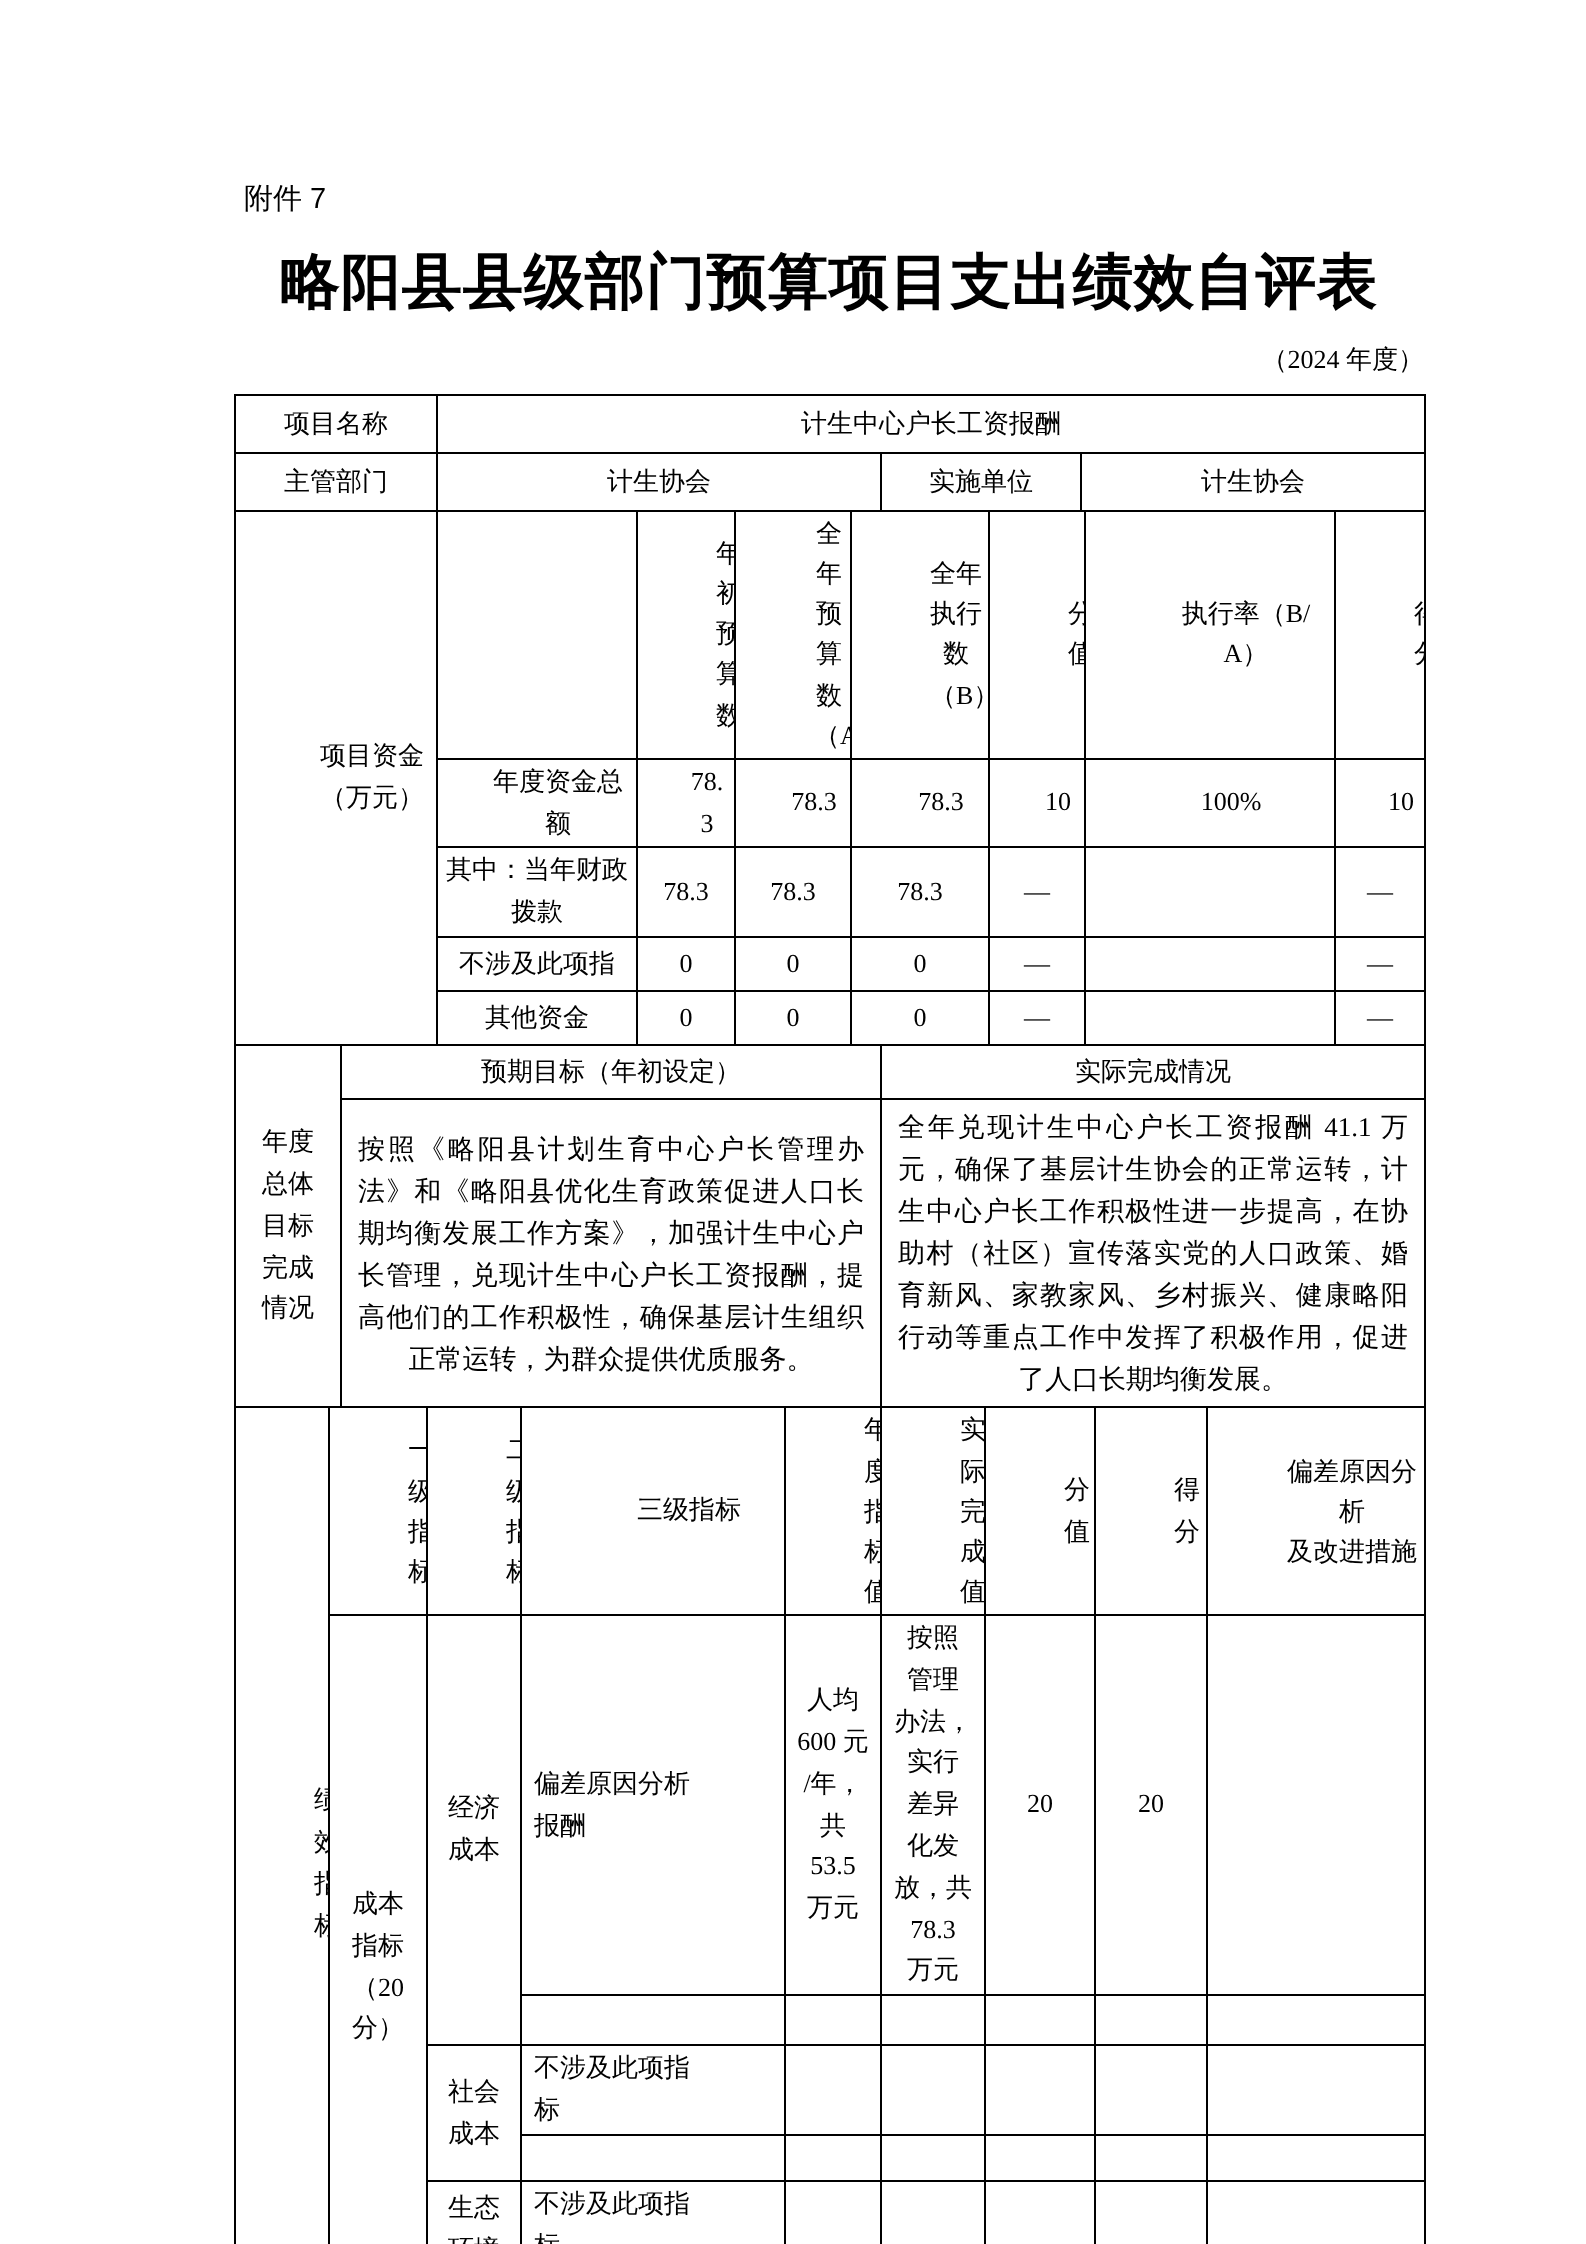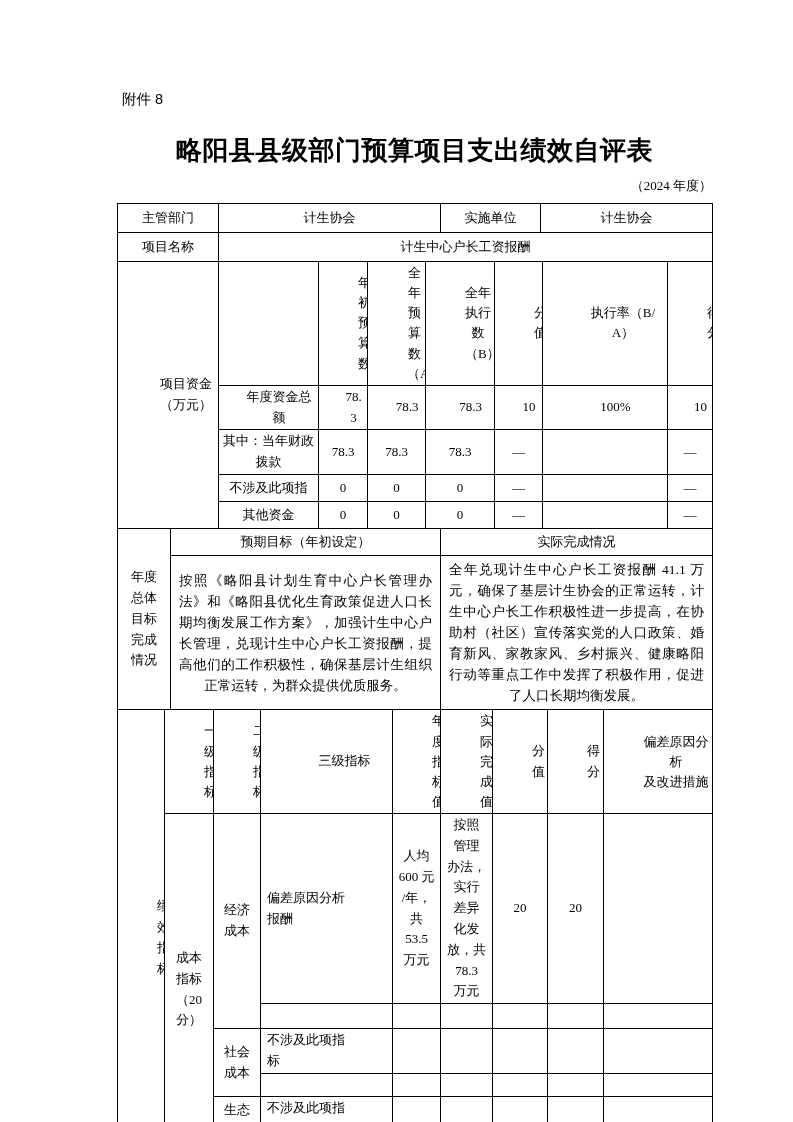--- a/index.html
+++ b/index.html
@@ -6,21 +6,21 @@
   body {
     width:793px; height:1122px; background:#ffffff; color:#000;
     font-family:"Liberation Serif","DejaVu Serif",serif;
   }
   .content { margin-left:117px; width:595px; }
   .attachment {
     padding-top:90px; padding-left:5px; font-size:14.5px;
     font-family:"Liberation Sans","DejaVu Sans",sans-serif;
   }
   .title {
-    margin-top:24px; text-align:center; font-size:26px; font-weight:bold;
+    margin-top:12px; text-align:center; font-size:30px; font-weight:bold;
     letter-spacing:0.5px;
   }
   .subtitle { margin-top:9px; text-align:right; font-size:13px; }
   table {
     border-collapse:collapse; table-layout:fixed; width:595px; margin-top:-1px;
   }
   table.first { margin-top:8px; }
   td {
     border:1px solid #000; text-align:center; vertical-align:middle;
     font-size:13px; line-height:1.6; padding:1px 3px; overflow:hidden;
@@ -37,41 +37,41 @@
   .h42 td{height:40px;} .h26 td{height:24px;} .h148{height:146px;}
   .h188 td{height:186px;} .h24 td{height:22px;} .h44 td{height:42px;}
   .h22 td{height:20px;} .h23 td{height:21px;}
   .pagenum { margin-top:29px; text-align:left; font-size:13.5px; }
 </style>
 </head>
 <body>
 
 <div class="content">
 
-  <div class="attachment">附件 8</div>
+  <div class="attachment">附件 7</div>
   <div class="title">略阳县县级部门预算项目支出绩效自评表</div>
   <div class="subtitle">（2024 年度）</div>
 
   <table class="first">
     <colgroup>
         <col style="width:101px">
         <col style="width:222px">
         <col style="width:100px">
         <col style="width:172px">
       </colgroup>
     <tbody>
         <tr class="h28">
+      <td>项目名称</td>
+      <td colspan="3">计生中心户长工资报酬</td>
+    </tr>
+    <tr class="h28">
       <td>主管部门</td>
       <td>计生协会</td>
       <td>实施单位</td>
       <td>计生协会</td>
-    </tr>
-    <tr class="h28">
-      <td>项目名称</td>
-      <td colspan="3">计生中心户长工资报酬</td>
     </tr>
   </tbody>
     </table>
 
   <table>
     <colgroup>
         <col style="width:101px">
         <col style="width:100px">
         <col style="width:49px">
         <col style="width:58px">

